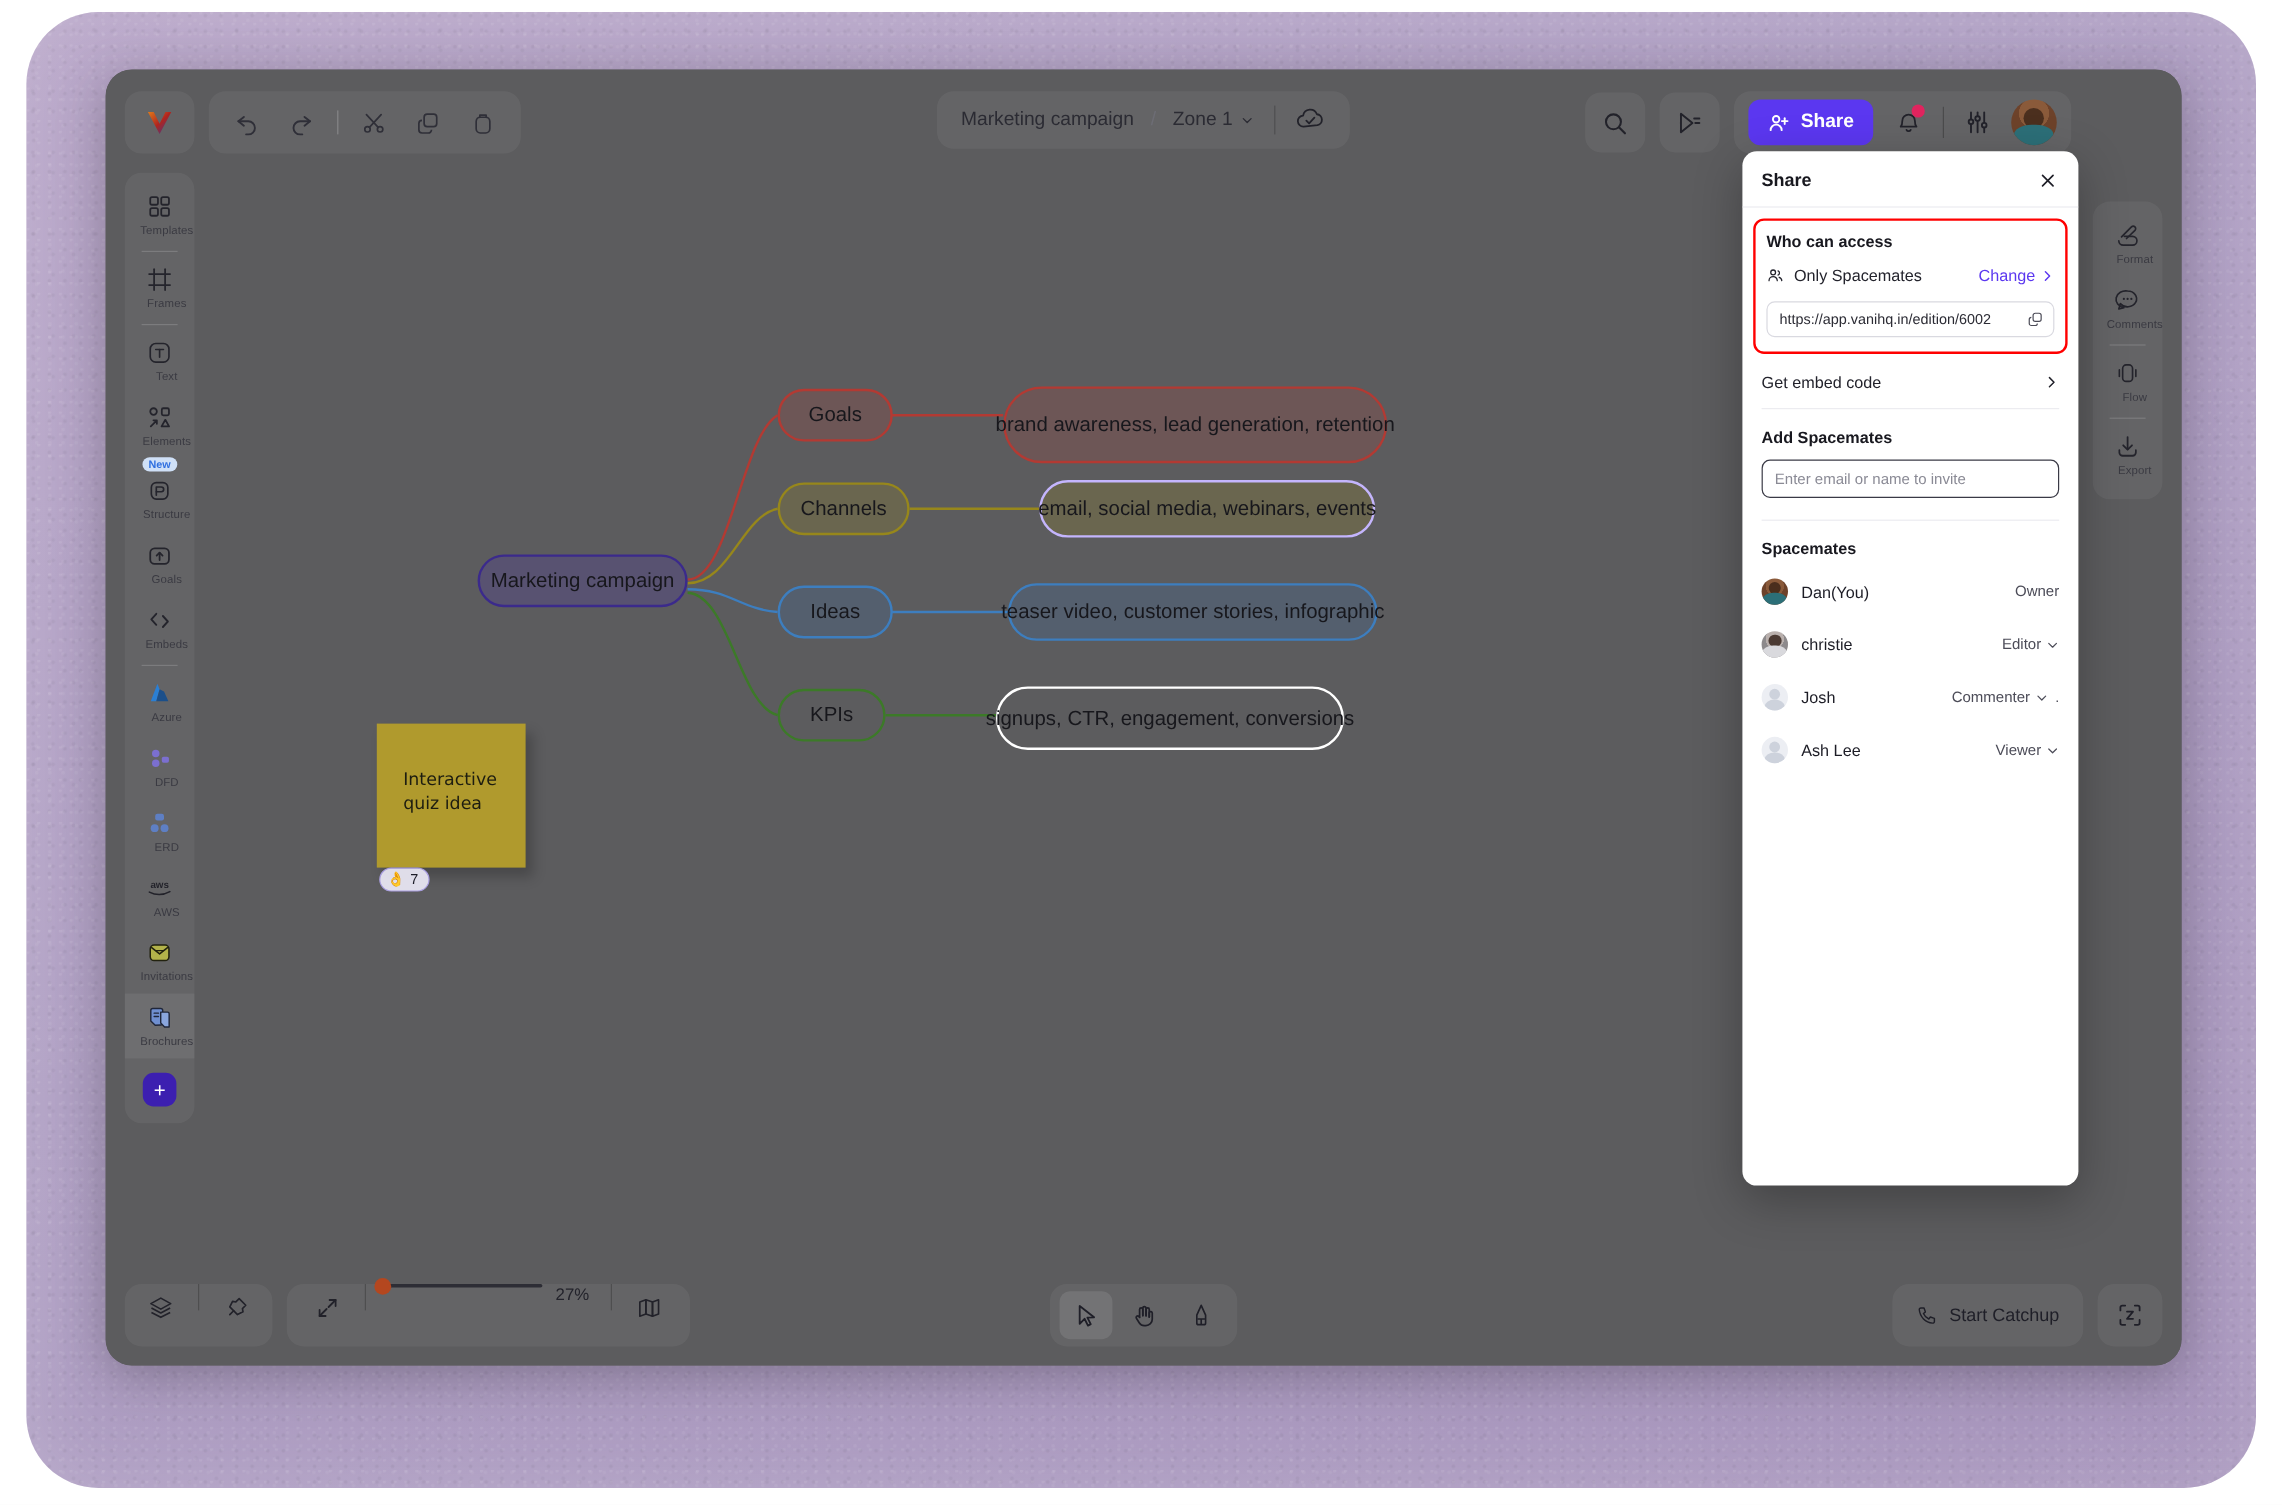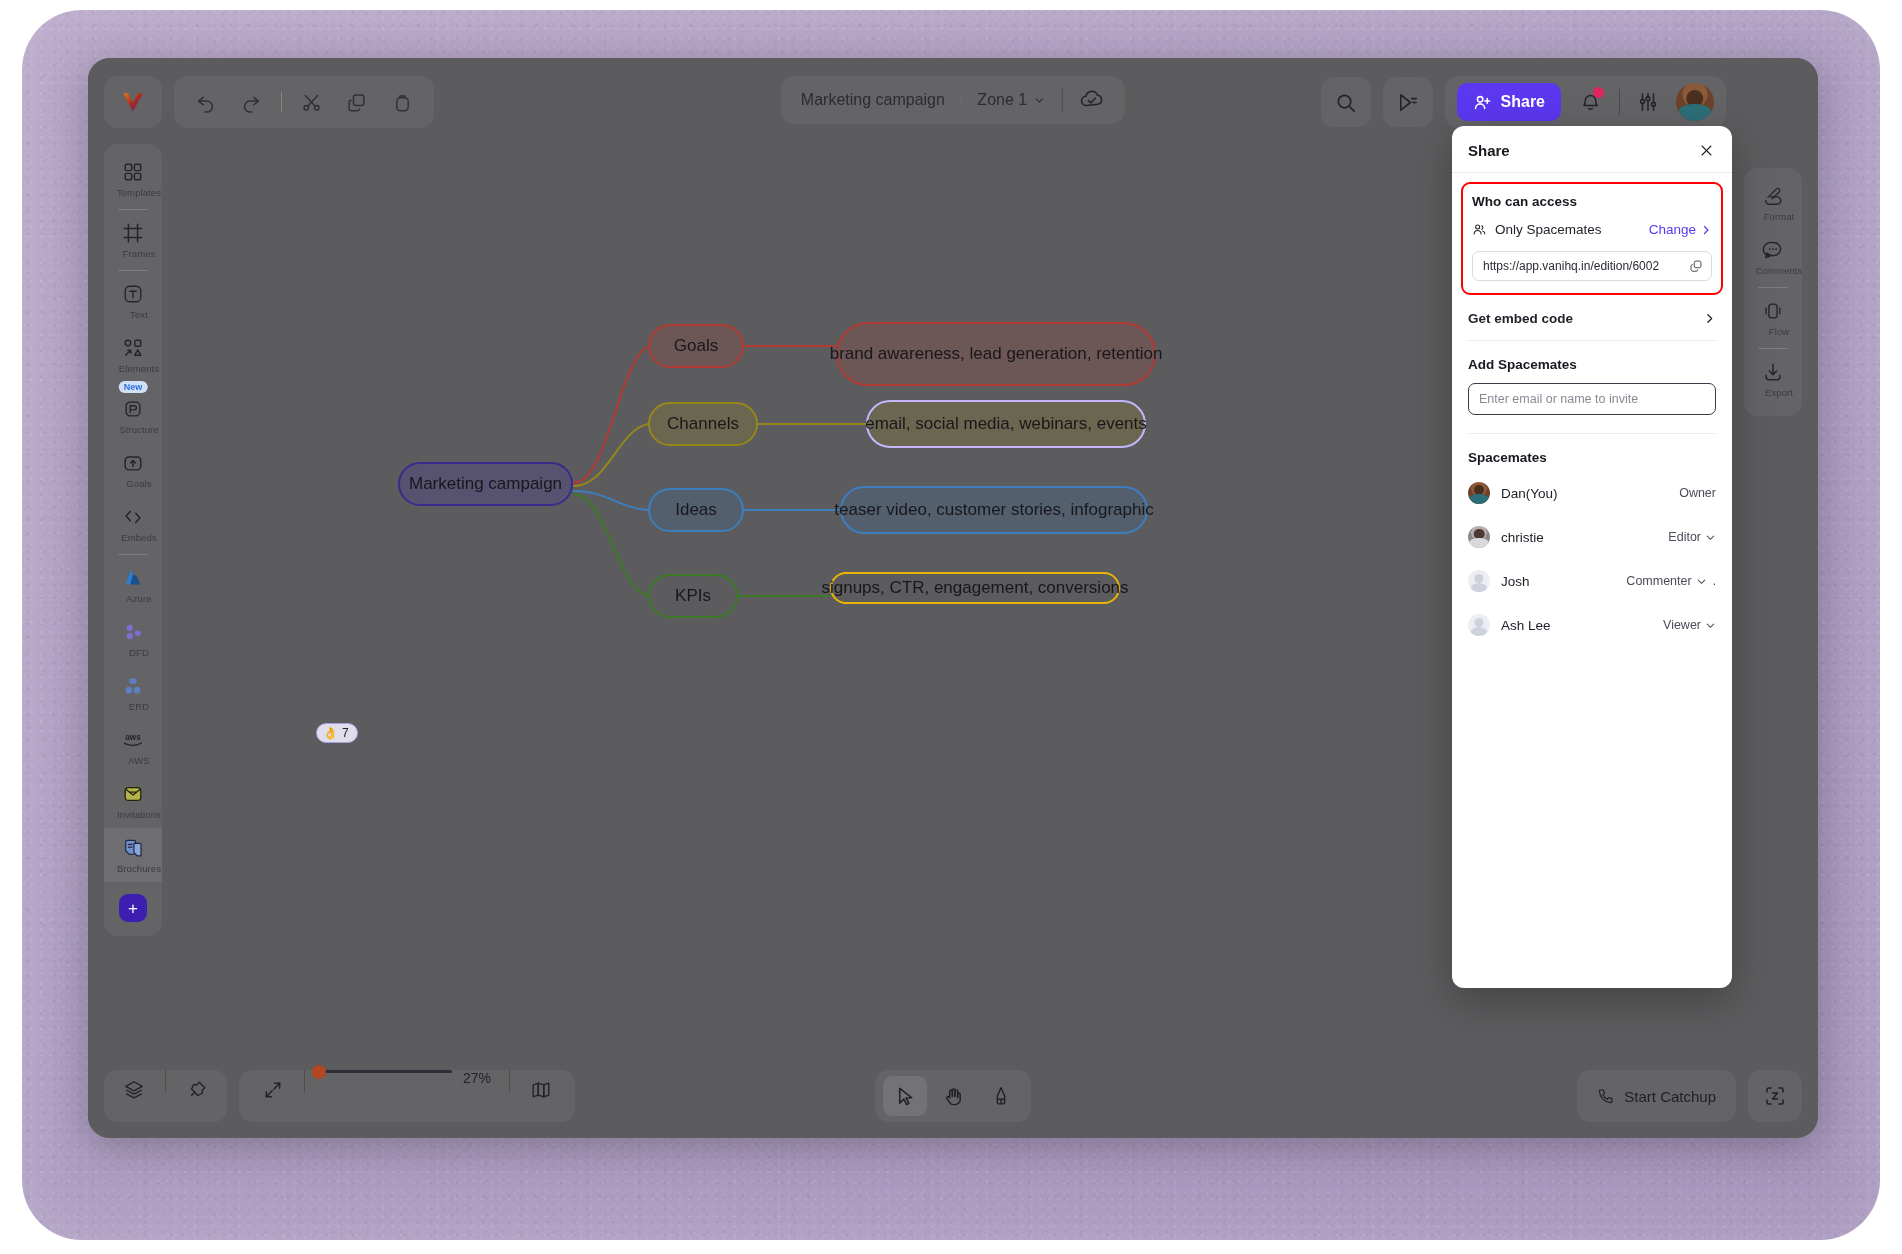--- a/index.html
+++ b/index.html
@@ -231,21 +231,21 @@
   }
   .link-text {
     font-size: 12px; color:#2b2b34;
     overflow:hidden; text-overflow: clip; white-space:nowrap; flex:1;
   }
   .copy-ico { cursor:pointer; flex:none; margin-left:6px; display:flex; }
   .embed-row {
     display:flex; align-items:center; justify-content:space-between;
     margin: 16px 16px 0; padding-bottom: 14px;
     border-bottom: 1px solid #ececf0;
-    font-size: 13.5px; color:#23232c; cursor:pointer;font-weight:bold;
+    font-size: 13.5px; color:#23232c; cursor:pointer;
   }
   .sp-section { padding: 16px 16px 0; }
   .invite-input {
     margin-top: 11px; width: 100%; height: 32px;
     border: 1px solid #3a3a46; border-radius: 7px;
     padding: 0 10px; font-size: 12.5px; color:#23232c;
     font-family: "Liberation Sans", sans-serif; outline:none; background:#fff;
   }
   .invite-input::placeholder { color:#8a8a95; }
   .sp-divider { height:1px; background:#ececf0; margin: 18px 16px 0; }
@@ -352,24 +352,30 @@
     <div class="node" style="left:560px; top:430px; width:96px; height:44px; background:rgba(69,103,141,.34); border:2px solid #3d7ebf;">
       <span>Ideas</span>
     </div>
     <div class="node" style="left:752px; top:428px; width:308px; height:48px; background:rgba(69,103,141,.34); border:2px solid #3d7ebf;">
       <span>teaser video, customer stories, infographic</span>
     </div>
 
     <div class="node" style="left:560px; top:516px; width:90px; height:44px; background:transparent; border:2px solid #3c7a28;">
       <span>KPIs</span>
     </div>
-    <div class="node" style="left:742px; top:514px; width:290px; height:32px; background:transparent; border:2px solid #eab308;">
+    <div class="node" style="left:742px; top:514px; width:290px; height:53px; background:transparent; border:2px solid #ffffff;">
       <span>signups, CTR, engagement, conversions</span>
     </div>
 
+    <div class="sticky" style="left:226px; top:545px;">
+      <div class="sticky-text">
+        <div>Interactive</div>
+        <div>quiz idea</div>
+      </div>
+    </div>
     <div class="reaction" style="left:228px; top:665px;">
       <span>👌</span>
       <span>7</span>
     </div>
 
     <div class="topbar">
 
       <div class="logo-box chip">
         <svg class="logo-mark" viewBox="0 0 24 24">
           <defs>

